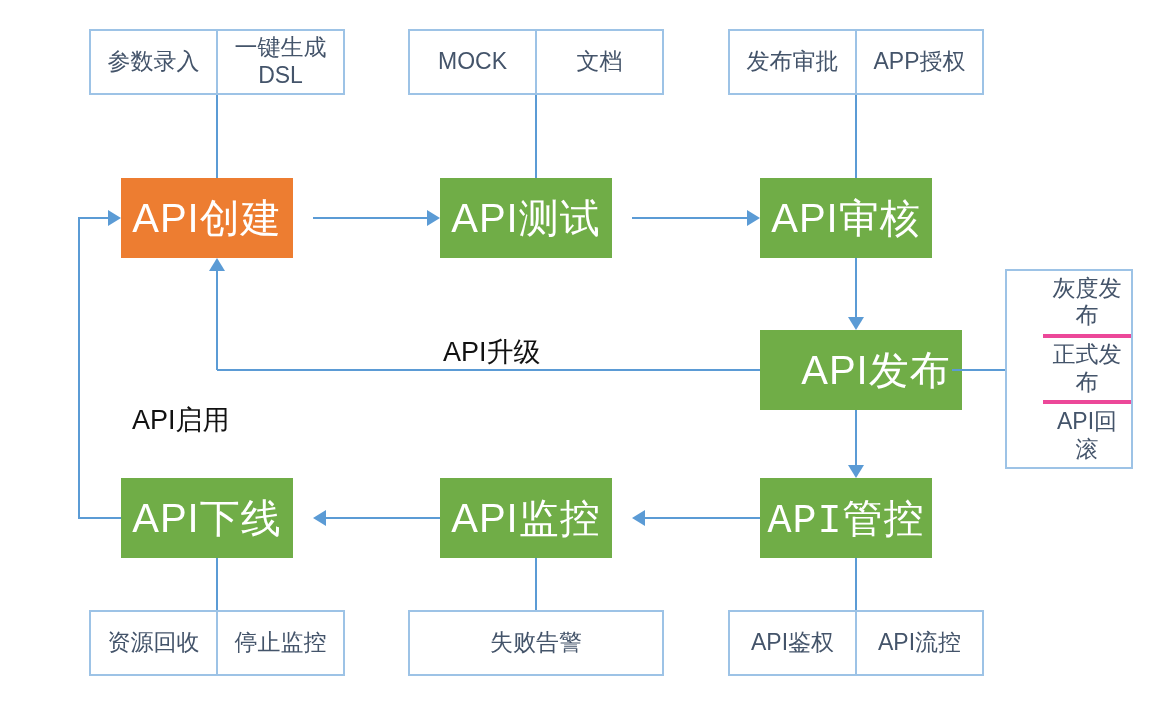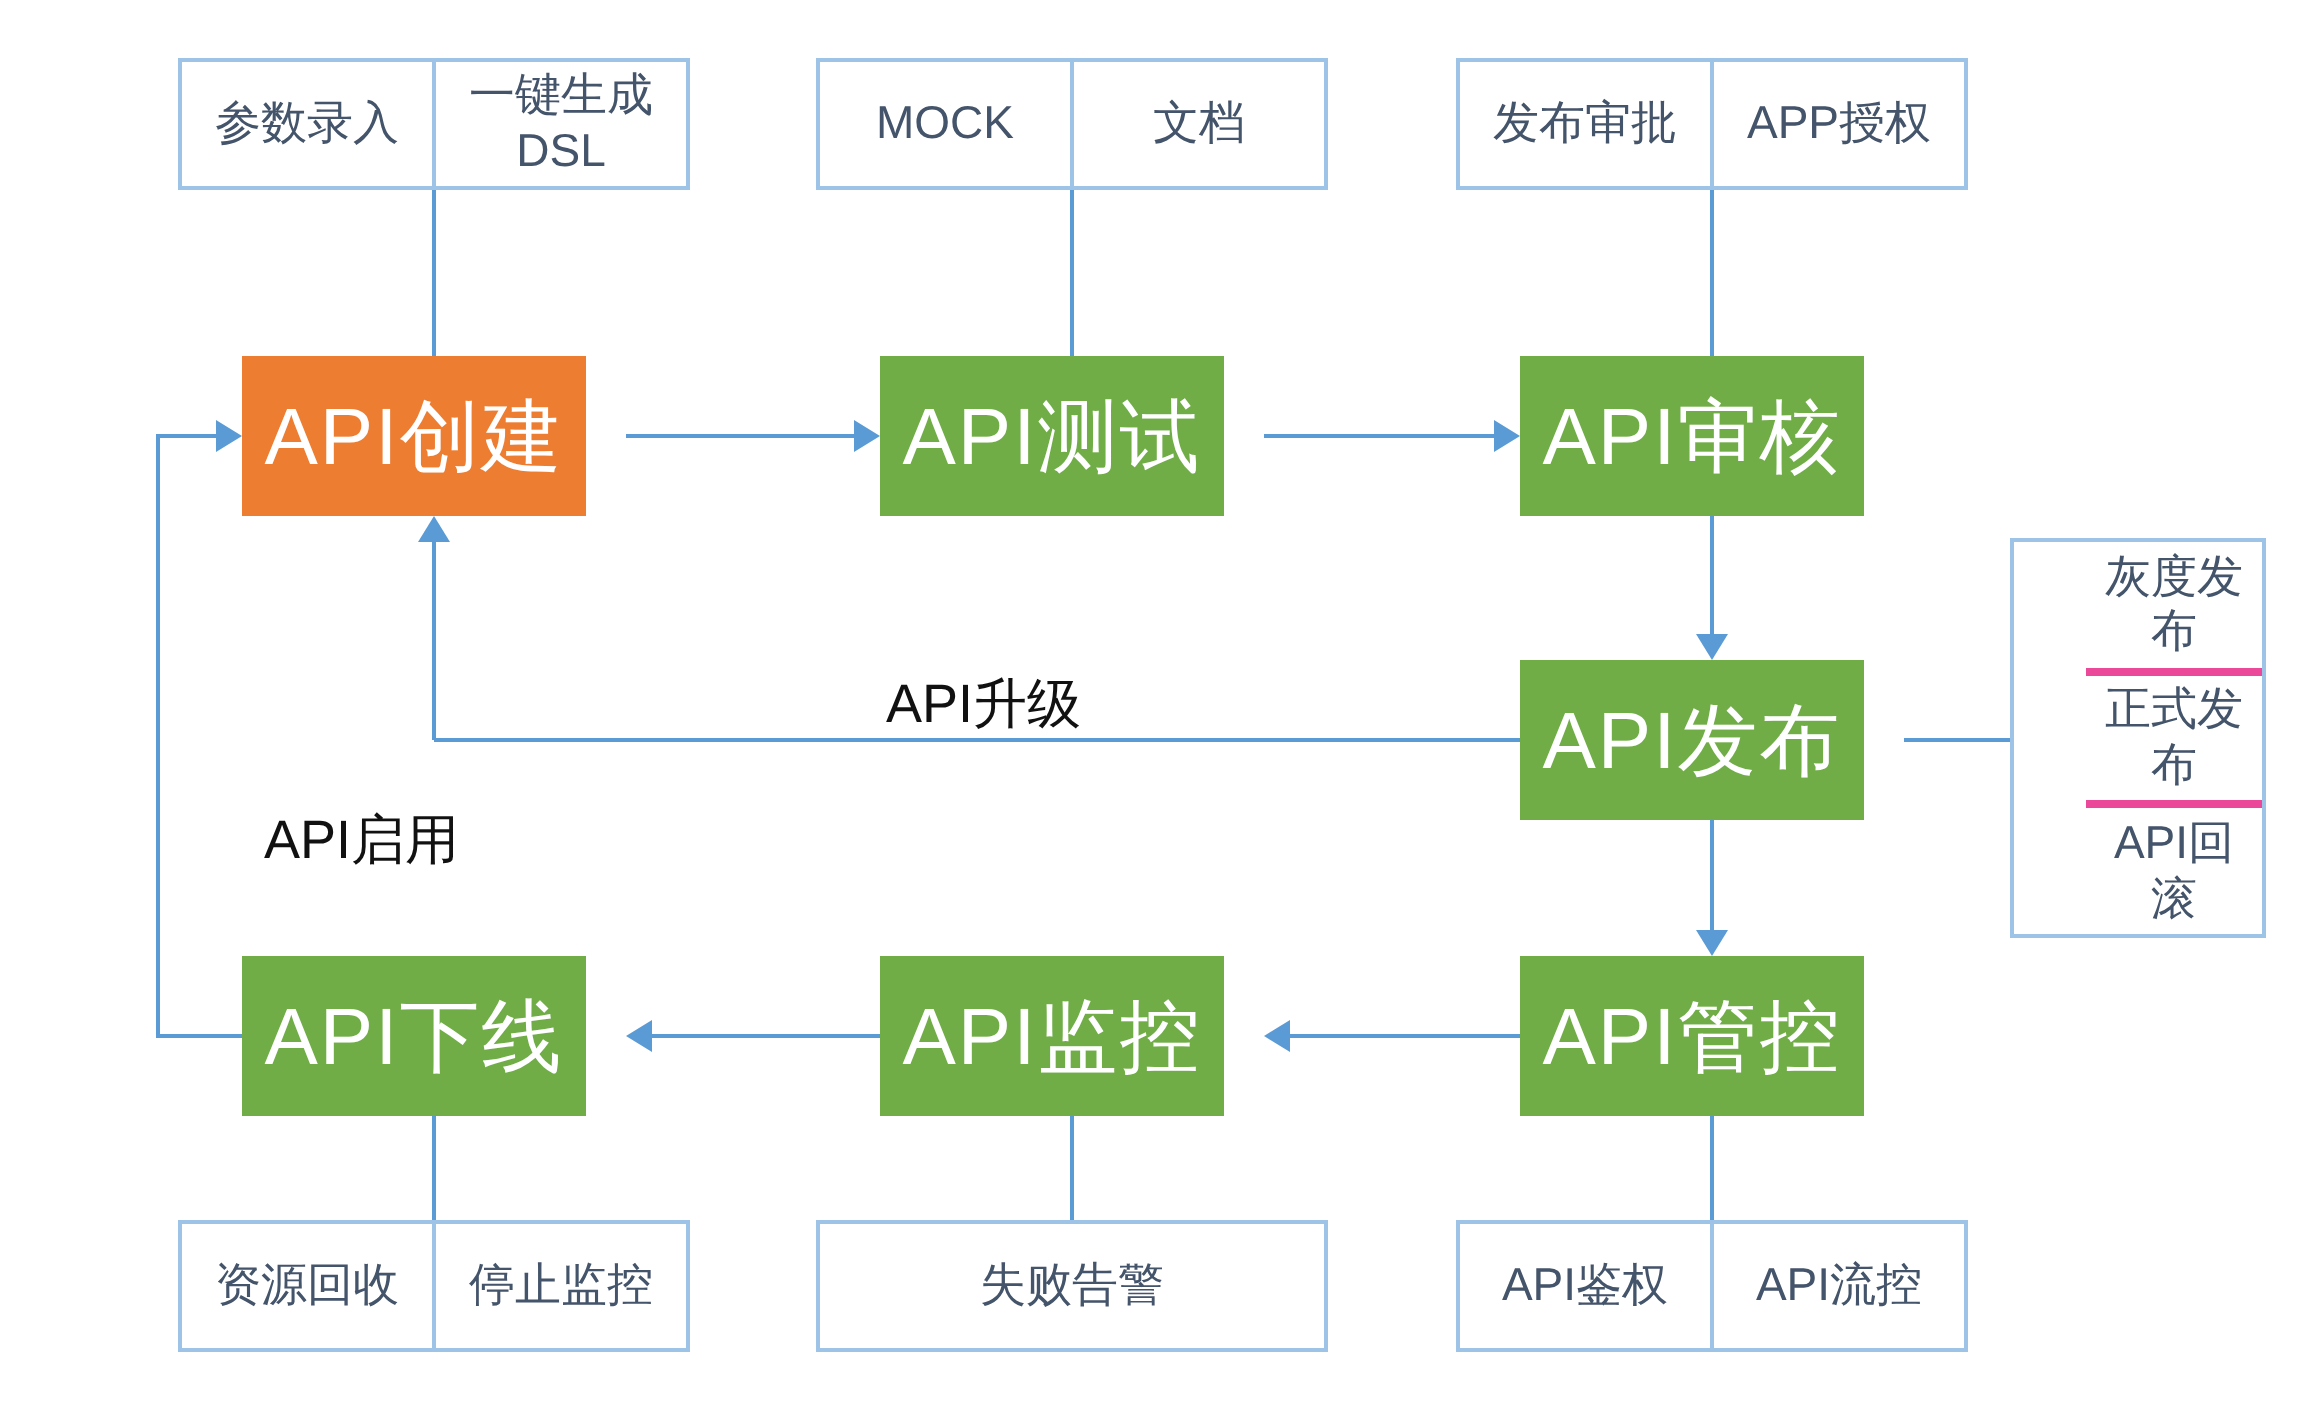--- a/index.html
+++ b/index.html
@@ -59,22 +59,22 @@
     <div class="cell">文档</div>
   </div>
   <div class="dbox" style="left:728px;top:29px;">
     <div class="cell">发布审批</div>
     <div class="cell">APP授权</div>
   </div>
 
   <div class="node orange" style="left:121px;top:178px;">API创建</div>
   <div class="node green" style="left:760px;top:178px;">API审核</div>
   <div class="node green" style="left:440px;top:178px;">API测试</div>
-  <div class="node green" style="left:760px;top:330px;">API发布</div>
-  <div class="node green" style="left:760px;top:478px;">API管控</div>
+  <div class="node green" style="left:760px;top:330px;padding-left:30px;">API发布</div>
+  <div class="node green" style="left:760px;top:478px;font-family:Liberation Mono, monospace;">API管控</div>
   <div class="node green" style="left:440px;top:478px;">API监控</div>
   <div class="node green" style="left:121px;top:478px;">API下线</div>
 
   <div class="dbox vstack" style="left:1005px;top:269px;">
     <div class="cell">灰度发布</div>
     <div class="cell">正式发布</div>
     <div class="cell">API回滚</div>
   </div>
 
   <div class="dbox" style="left:89px;top:610px;">

